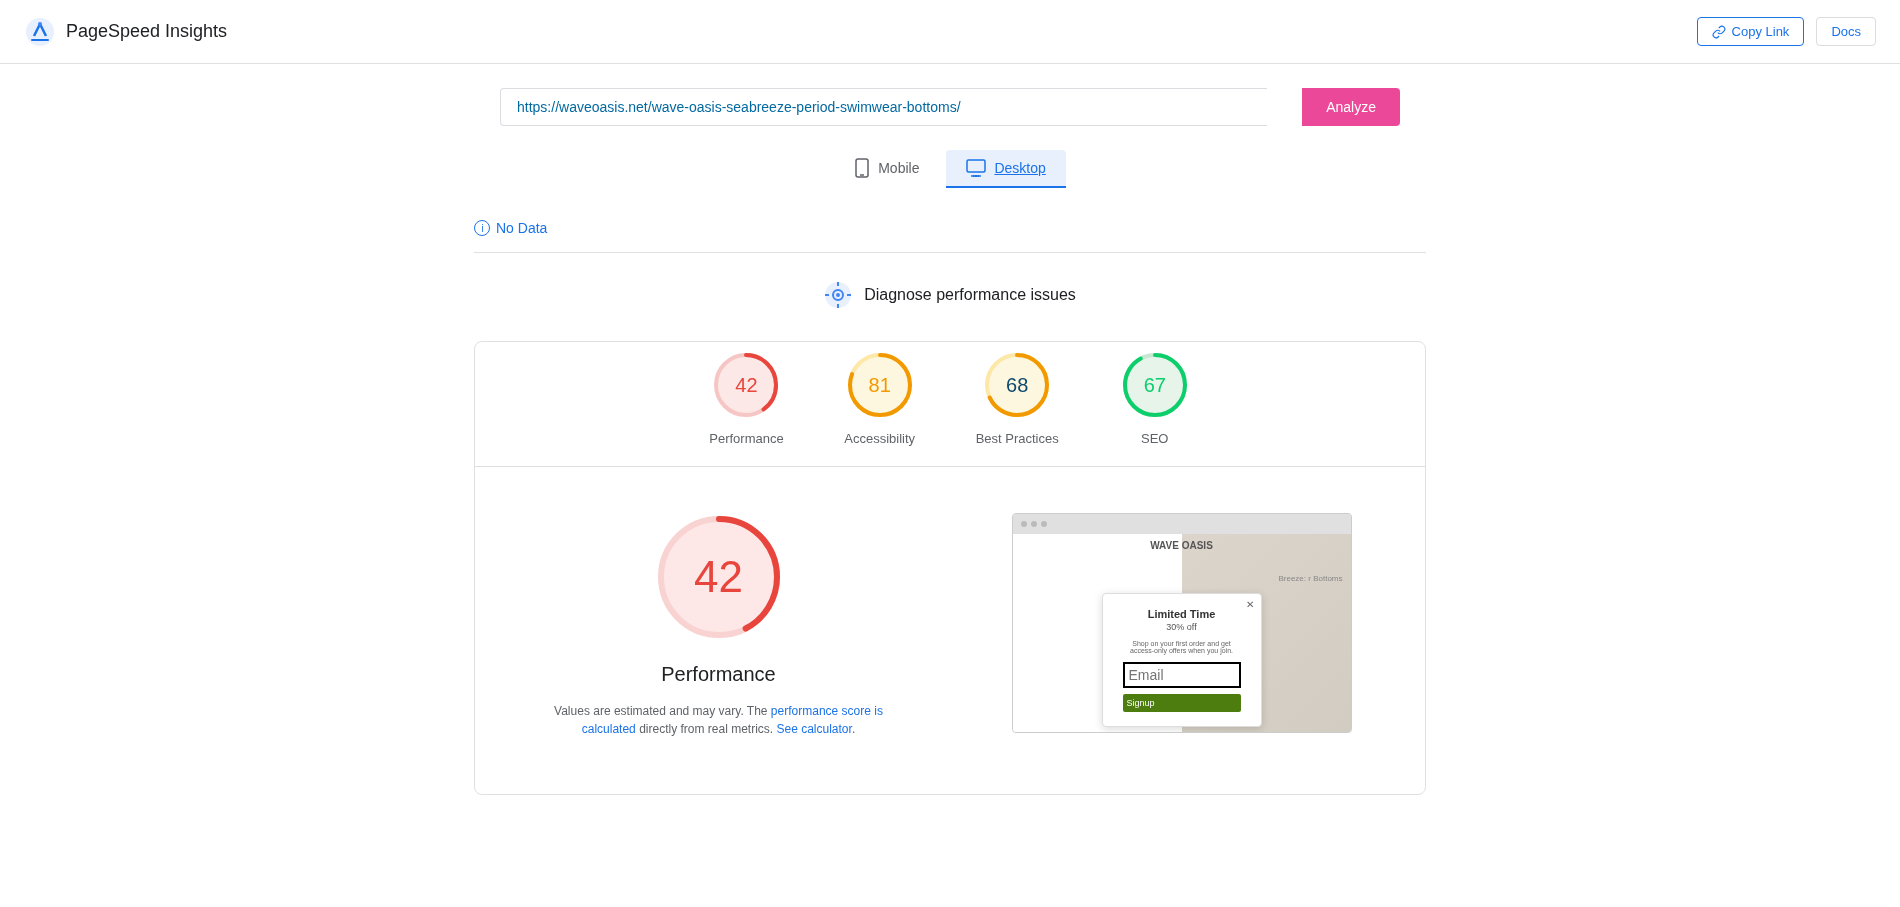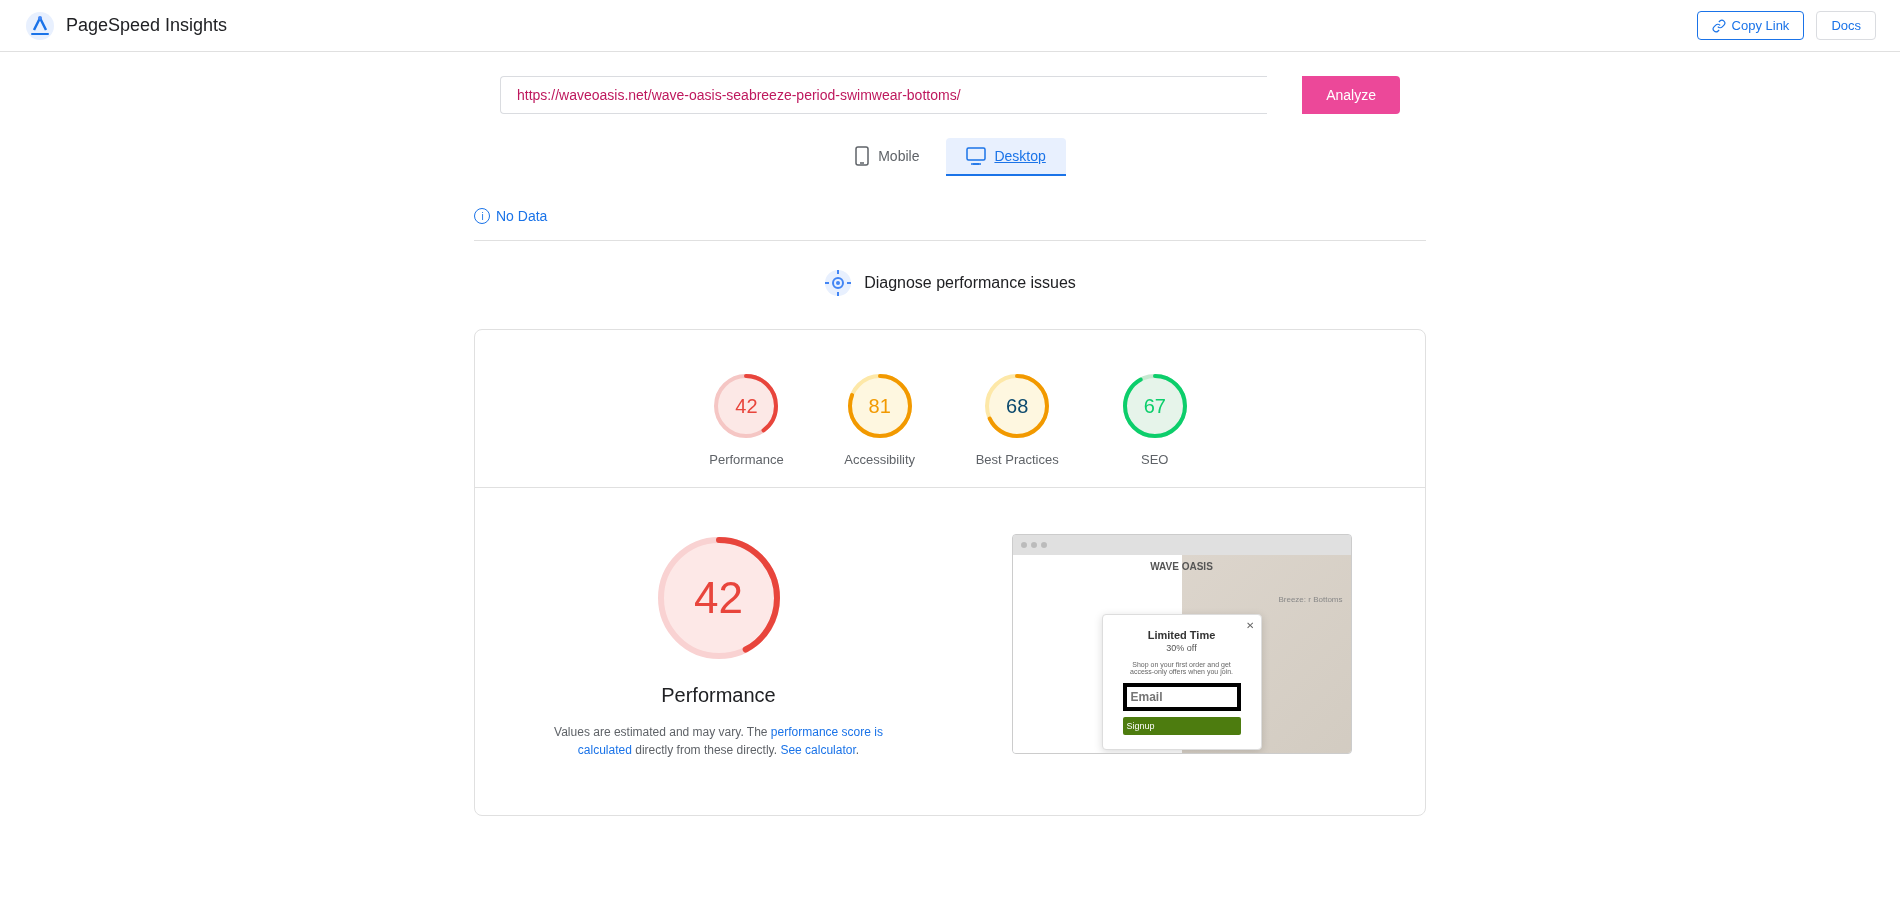--- a/index.html
+++ b/index.html
@@ -5,21 +5,21 @@
     * { box-sizing: border-box; margin: 0; padding: 0; }
     body { font-family: 'Google Sans', Arial, sans-serif; background: #fff; color: #333; font-size: 14px; }
 
     
     .header {
       display: flex;
       align-items: center;
       justify-content: space-between;
       padding: 10px 24px;
       border-bottom: 1px solid #e0e0e0;
-      height: 52px;
+      height: 64px;
     }
     .header-logo {
       display: flex;
       align-items: center;
       gap: 10px;
     }
     .logo-icon {
       width: 32px;
       height: 32px;
     }
@@ -67,21 +67,21 @@
       max-width: 100%;
       gap: 0;
     }
     .url-input {
       flex: 1;
       border: 1px solid #dadce0;
       border-right: none;
       border-radius: 4px 0 0 4px;
       padding: 10px 16px;
       font-size: 14px;
-      color: #be185d;
+      color: #0369a1;
       outline: none;
     }
     .analyze-btn {
       background: #ec4899;
       color: #fff;
       border: none;
       padding: 10px 24px;
       font-size: 14px;
       font-weight: 500;
       border-radius: 0 4px 4px 0;
@@ -153,21 +153,21 @@
       gap: 6px;
       color: #1a73e8;
       font-size: 14px;
     }
 
     
     .scores-panel {
       border: 1px solid #e0e0e0;
       border-radius: 8px;
       margin: 16px 0;
-      padding: 40px 0 16px;
+      padding: 7px 0 16px;
     }
     .scores-row {
       display: flex;
       justify-content: center;
       gap: 60px;
       align-items: flex-start;
     }
     .score-item {
       display: flex;
       flex-direction: column;
@@ -315,25 +315,24 @@
       margin-bottom: 2px;
     }
     .mockup-overlay-sub {
       font-size: 9px;
       text-align: center;
       color: #555;
       margin-bottom: 8px;
     }
     .mockup-overlay-input {
       width: 100%;
-      border: 4px solid #000000;
-      font-size: 12px;
+      border: 2px solid #000000;
+      font-size: 14px;
       padding: 3px 4px;
       margin-bottom: 6px;
-      font-weight: bold;
     }
     .mockup-overlay-btn {
       width: 100%;
       background: #4d7c0f;
       color: #fff;
       text-align: left;
       font-size: 9px;
       padding: 4px;
       border-radius: 2px;
     }
@@ -502,21 +501,21 @@
         <div class="large-score-circle">
           <svg viewBox="0 0 140 140">
             <circle cx="70" cy="70" r="58" fill="#fde8e7" stroke="none"></circle>
             <circle cx="70" cy="70" r="58" fill="none" stroke="#f9d2d2" stroke-width="6"></circle>
             <circle cx="70" cy="70" r="58" fill="none" stroke="#e8453c" stroke-width="6" stroke-dasharray="154.2 364.4" stroke-linecap="round"></circle>
           </svg>
           <span class="score-number">42</span>
         </div>
         <span class="perf-title">Performance</span>
         <p class="perf-note">
-          <span>Values are estimated and may vary. The </span><a href="#">performance score is calculated</a><span> directly from these directly. </span><a href="#">See calculator</a><span>.</span>
+          <span>Values are estimated and may vary. The </span><a href="#">performance score is calculated</a><span> directly from real metrics. </span><a href="#">See calculator</a><span>.</span>
         </p>
       </div>
 
       <div class="perf-right">
         <div class="screenshot-mockup">
           <div class="mockup-bar">
             <div class="mockup-dot"></div>
             <div class="mockup-dot"></div>
             <div class="mockup-dot"></div>
           </div>

